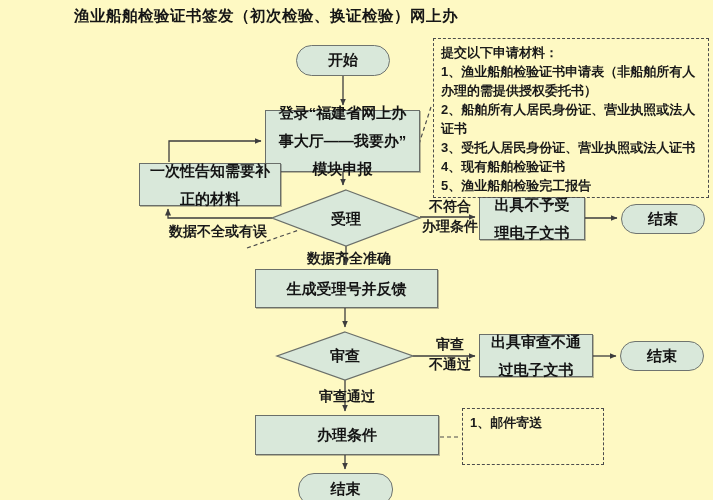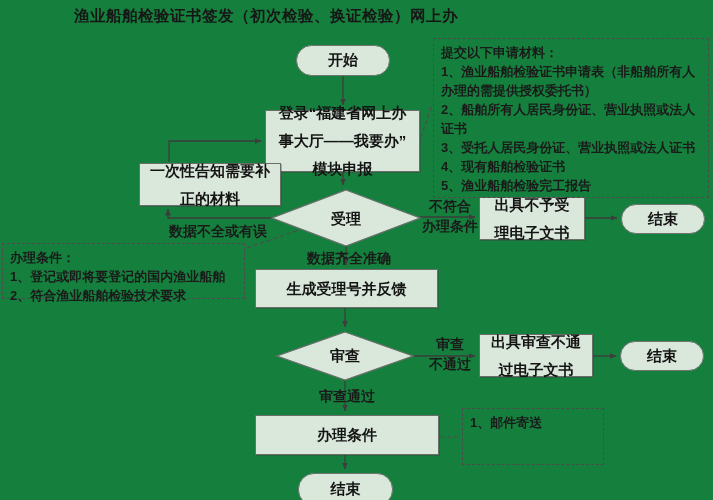--- a/index.html
+++ b/index.html
@@ -4,21 +4,21 @@
 <style>
   html, body {
     margin: 0;
     padding: 0;
     font-family: "Liberation Sans", "DejaVu Sans", sans-serif;
   }
   .canvas {
     position: relative;
     width: 713px;
     height: 500px;
-    background: #15803d;
+    background: #fef9c3;
     overflow: hidden;
     color: #141414;
   }
   .lines {
     position: absolute;
     left: 0; top: 0;
     width: 713px; height: 500px;
   }
   .title {
     position: absolute;
@@ -173,23 +173,18 @@
 
   <div class="note" style="left:433px; top:38px; width:276px; height:160px;">
     <div>提交以下申请材料：</div>
     <div>1、渔业船舶检验证书申请表（非船舶所有人办理的需提供授权委托书）</div>
     <div>2、船舶所有人居民身份证、营业执照或法人证书</div>
     <div>3、受托人居民身份证、营业执照或法人证书</div>
     <div>4、现有船舶检验证书</div>
     <div>5、渔业船舶检验完工报告</div>
   </div>
 
-  <div class="note" style="left:2px; top:243px; width:243px; height:56px;">
-    <div>办理条件：</div>
-    <div>1、登记或即将要登记的国内渔业船舶</div>
-    <div>2、符合渔业船舶检验技术要求</div>
-  </div>
 
   <div class="note" style="left:462px; top:408px; width:142px; height:57px;">
     <div>1、邮件寄送</div>
   </div>
 
 </div>
 
 </body></html>

